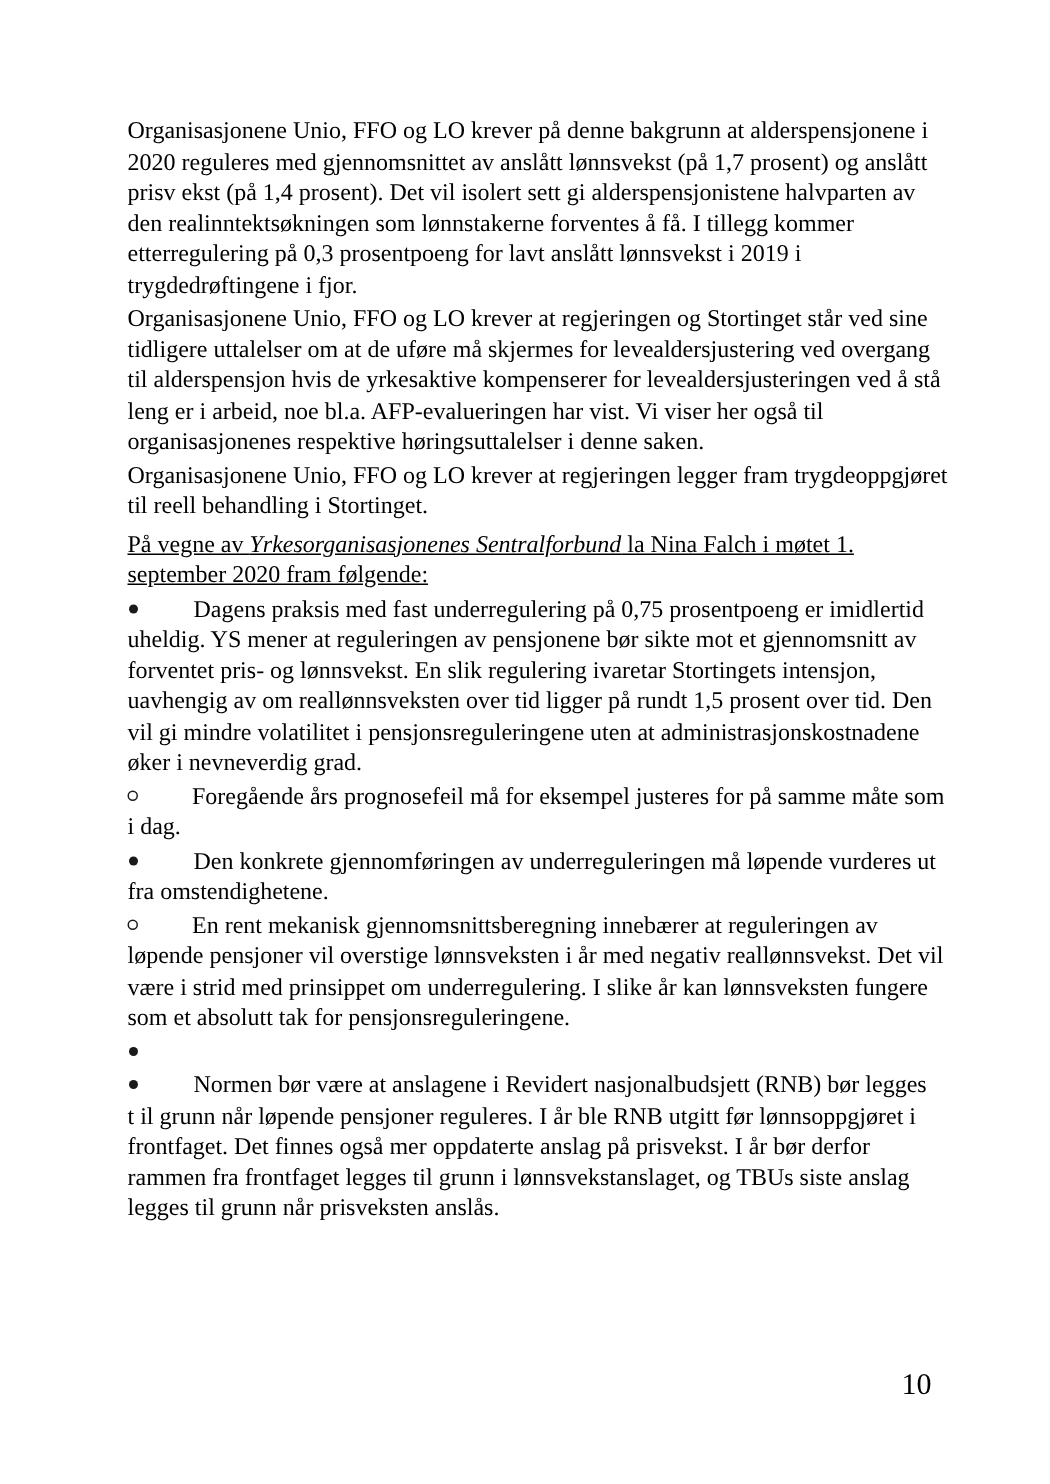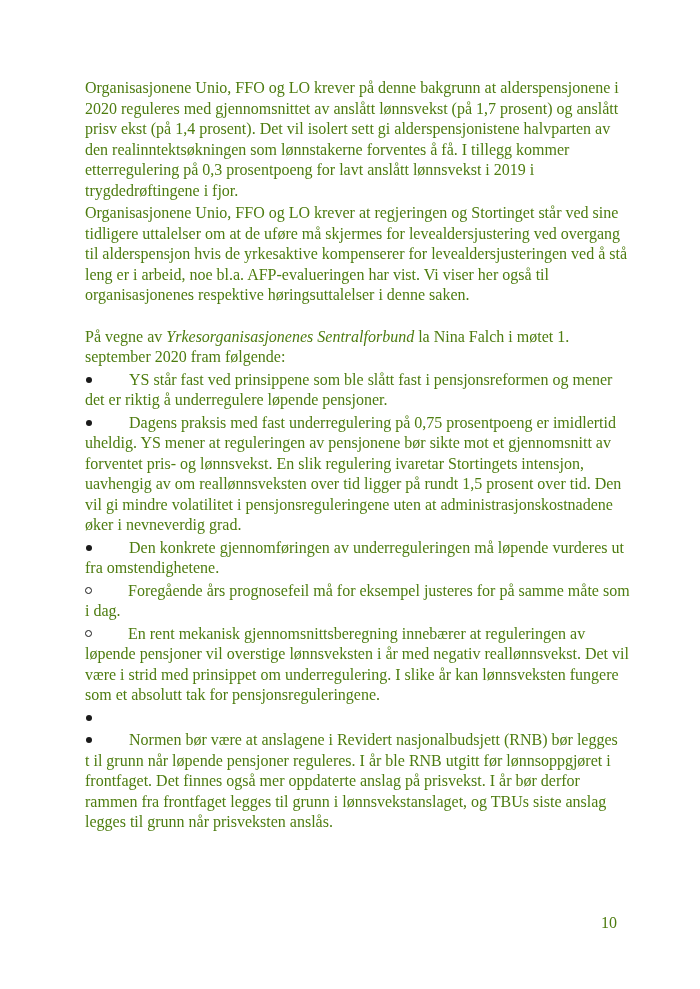--- a/index.html
+++ b/index.html
@@ -2,34 +2,34 @@
 <html lang="no"><head>
 <meta charset="utf-8">
 <style>
   html,body{margin:0;padding:0;background:#ffffff;}
   .page{
     position:relative;
     width:700px;
     height:989px;
     background:#ffffff;
     font-family:"Liberation Serif","DejaVu Serif",serif;
-    color:#4d7c0f;
+    color:#000000;
     overflow:hidden;
   }
   .content{
     position:absolute;
     left:85px;
     top:78px;
     width:547px;
     font-size:16px;
     line-height:20.5px;
     text-align:left;
   }
   .content p{margin:0 0 2px 0;}
-  p.section-start{margin-top:21px;}
+  p.section-start{margin-top:5px;text-decoration:underline;}
   .it{font-style:italic;}
   
   .marker{
     display:inline-block;
     vertical-align:baseline;
   }
   .marker.filled{
     width:6px;height:6px;border-radius:50%;
     background:#1a1a1a;
     margin:0 37px 2px 1px;
@@ -37,53 +37,51 @@
   .marker.open{
     width:5px;height:5px;border-radius:50%;
     background:transparent;
     border:1px solid #1a1a1a;
     margin:0 36px 2px 0;
   }
   .page-number{
     position:absolute;
     left:601px;
     top:913px;
-    font-size:16px;
+    font-size:20px;
     line-height:20px;
   }
 </style>
 </head>
 <body>
 
 <div class="page">
   <div class="content">
 
     <p>Organisasjonene Unio, FFO og LO krever på denne bakgrunn at alderspensjonene i 2020 reguleres med gjennomsnittet av anslått lønnsvekst (på 1,7 prosent) og anslått prisv&nbsp;ekst (på 1,4 prosent). Det vil isolert sett gi alderspensjonistene halvparten av den realinntektsøkningen som lønnstakerne forventes å få. I tillegg kommer etterregulering på 0,3 prosentpoeng for lavt anslått lønnsvekst i 2019 i trygdedrøftingene i fjor.</p>
 
     <p>Organisasjonene Unio, FFO og LO krever at regjeringen og Stortinget står ved sine tidligere uttalelser om at de uføre må skjermes for levealdersjustering ved overgang til alderspensjon hvis de yrkesaktive kompenserer for levealdersjusteringen ved å stå leng&nbsp;er i arbeid, noe bl.a. AFP-evalueringen har vist. Vi viser her også til organisasjonenes respektive høringsuttalelser i denne saken.</p>
 
+    <p>Organisasjonene Unio, FFO og LO krever at regjeringen legger fram trygdeoppgjøret til reell behandling i Stortinget.</p>
 
     <p class="section-start">
       <span>På vegne av </span><span class="it">Yrkesorganisasjonenes Sentralforbund</span><span> la Nina Falch i møtet 1. september 2020 fram følgende:</span>
     </p>
 
-    <p>
-      <span class="marker filled"></span><span>YS står fast ved prinsippene som ble slått fast i pensjonsreformen og mener det er riktig å underregulere løpende pensjoner.</span>
-    </p>
 
     <p>
       <span class="marker filled"></span><span>Dagens praksis med fast underregulering på 0,75 prosentpoeng er imidlertid uheldig. YS mener at reguleringen av pensjonene bør sikte mot et gjennomsnitt av forventet pris- og lønnsvekst. En slik regulering ivaretar Stortingets intensjon, uavhengig av om reallønnsveksten over tid ligger på rundt 1,5 prosent over tid. Den vil gi mindre volatilitet i pensjonsreguleringene uten at administrasjonskostnadene øker i nevneverdig grad.</span>
     </p>
 
     <p>
-      <span class="marker filled"></span><span>Den konkrete gjennomføringen av underreguleringen må løpende vurderes ut fra omstendighetene.</span>
+      <span class="marker open"></span><span>Foregående års prognosefeil må for eksempel justeres for på samme måte som i dag.</span>
     </p>
 
     <p>
-      <span class="marker open"></span><span>Foregående års prognosefeil må for eksempel justeres for på samme måte som i dag.</span>
+      <span class="marker filled"></span><span>Den konkrete gjennomføringen av underreguleringen må løpende vurderes ut fra omstendighetene.</span>
     </p>
 
     <p>
       <span class="marker open"></span><span>En rent mekanisk gjennomsnittsberegning innebærer at reguleringen av løpende pensjoner vil overstige lønnsveksten i år med negativ reallønnsvekst. Det vil være i strid med prinsippet om underregulering. I slike år kan lønnsveksten fungere som et absolutt tak for pensjonsreguleringene.</span>
     </p>
 
     <p>
       <span class="marker filled"></span>
     </p>
 

